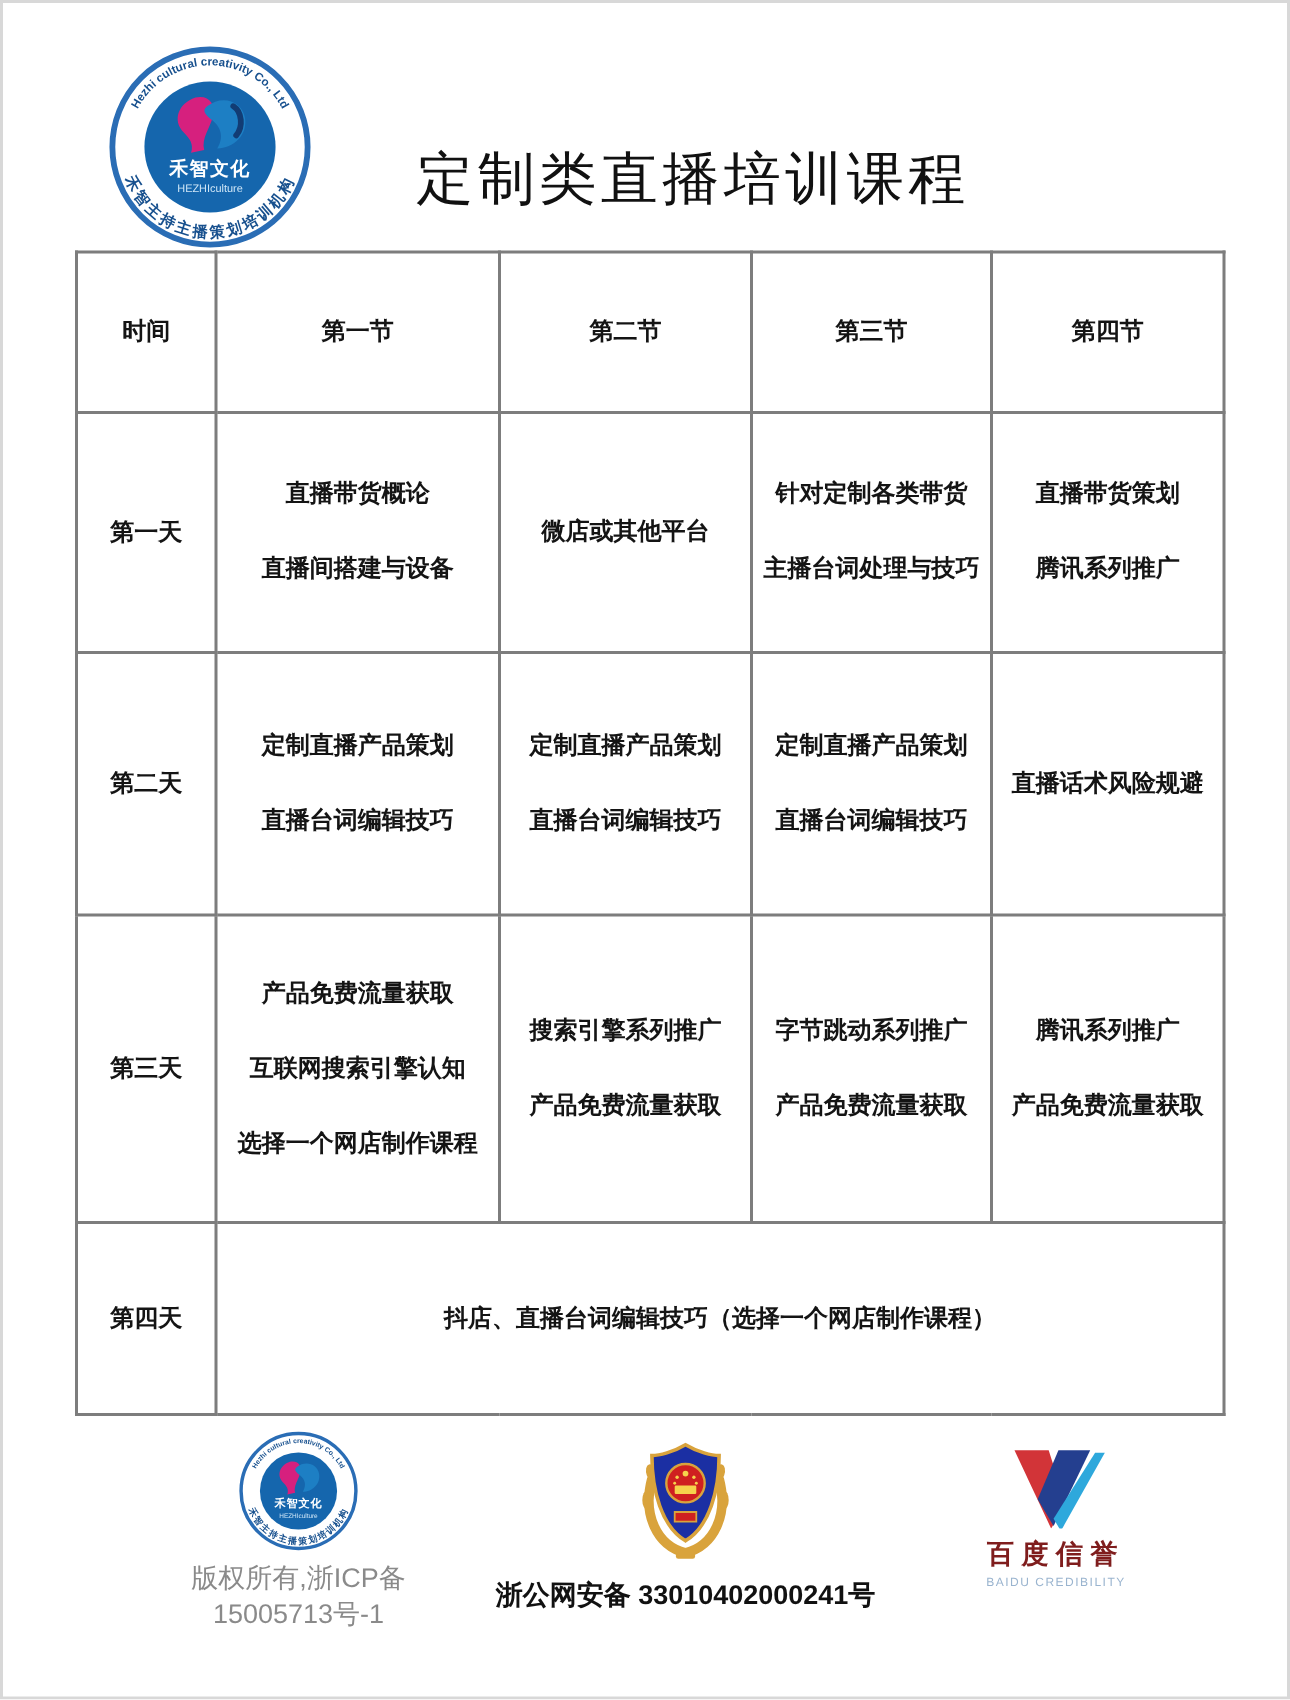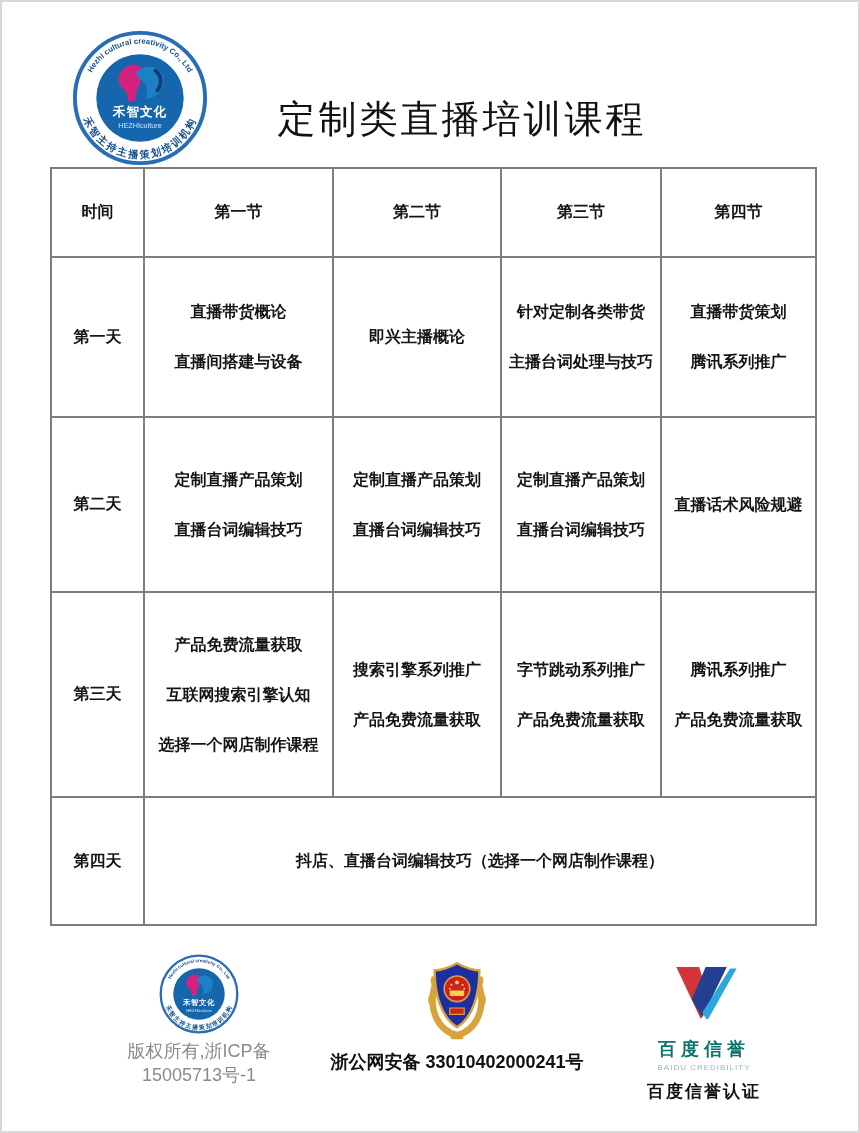--- a/index.html
+++ b/index.html
@@ -44,21 +44,21 @@
   td.merged-content {
     text-align:left; padding-left:12px; font-size:17px;
   }
 
   
   .footer-left  { position:absolute; left:87px;  top:952px; width:220px; text-align:center; }
   .footer-left .copyright { margin-top:1px; font-size:18px; color:#8a8a8a; }
   .footer-center{ position:absolute; left:325px; top:956px; width:260px; text-align:center; }
   .footer-center .police-text { margin-top:4px; font-size:18px; font-weight:bold; color:#111; }
   .footer-right { position:absolute; left:617px; top:960px; width:170px; text-align:center; }
-  .baidu-cn  { margin-top:14px; font-size:18px; font-weight:bold; color:#0f766e; letter-spacing:5px; }
+  .baidu-cn  { margin-top:0; font-size:18px; font-weight:bold; color:#7f1d1d; letter-spacing:5px; }
   .baidu-en  { margin-top:2px; font-size:8px; color:#9ab4cf; letter-spacing:1px; }
   .baidu-cert{ margin-top:8px; font-size:17px; font-weight:bold; color:#111; letter-spacing:2px; }
 
   svg text { font-family:"Liberation Sans", sans-serif; }
 </style>
 </head>
 <body>
 
 <div class="page">
 
@@ -88,36 +88,36 @@
 
   <table class="schedule">
     <colgroup>
       <col style="width:93px">
         <col style="width:189px">
         <col style="width:168px">
         <col style="width:160px">
         <col style="width:155px">
     </colgroup>
     <tbody>
-        <tr style="height:89px">
+        <tr style="height:107px">
       <td class="hdr">时间</td>
       <td class="hdr">第一节</td>
       <td class="hdr">第二节</td>
       <td class="hdr">第三节</td>
       <td class="hdr">第四节</td>
     </tr>
 
     <tr style="height:160px">
       <td class="day">第一天</td>
       <td>
         <div class="cell-line">直播带货概论</div>
         <div class="cell-line">直播间搭建与设备</div>
       </td>
       <td>
-        <div class="cell-line">即兴主播概论</div>
+        <div class="cell-line">微店或其他平台</div>
       </td>
       <td>
         <div class="cell-line">针对定制各类带货</div>
         <div class="cell-line">主播台词处理与技巧</div>
       </td>
       <td>
         <div class="cell-line">直播带货策划</div>
         <div class="cell-line">腾讯系列推广</div>
       </td>
     </tr>
@@ -214,16 +214,15 @@
   </div>
 
   <div class="footer-right">
     <svg viewBox="0 0 100 70" width="82" height="57">
       <polygon points="16,6 44,6 58,50 46,70" fill="#d23438"></polygon>
       <polygon points="52,6 78,6 48,68 35,46" fill="#243f8f"></polygon>
       <polygon points="82,8 90,8 54,72 48,62" fill="#2ea8dc"></polygon>
     </svg>
     <div class="baidu-cn">百度信誉</div>
     <div class="baidu-en">BAIDU CREDIBILITY</div>
-    <div class="baidu-cert">百度信誉认证</div>
   </div>
 
 </div>
 
 </body></html>

